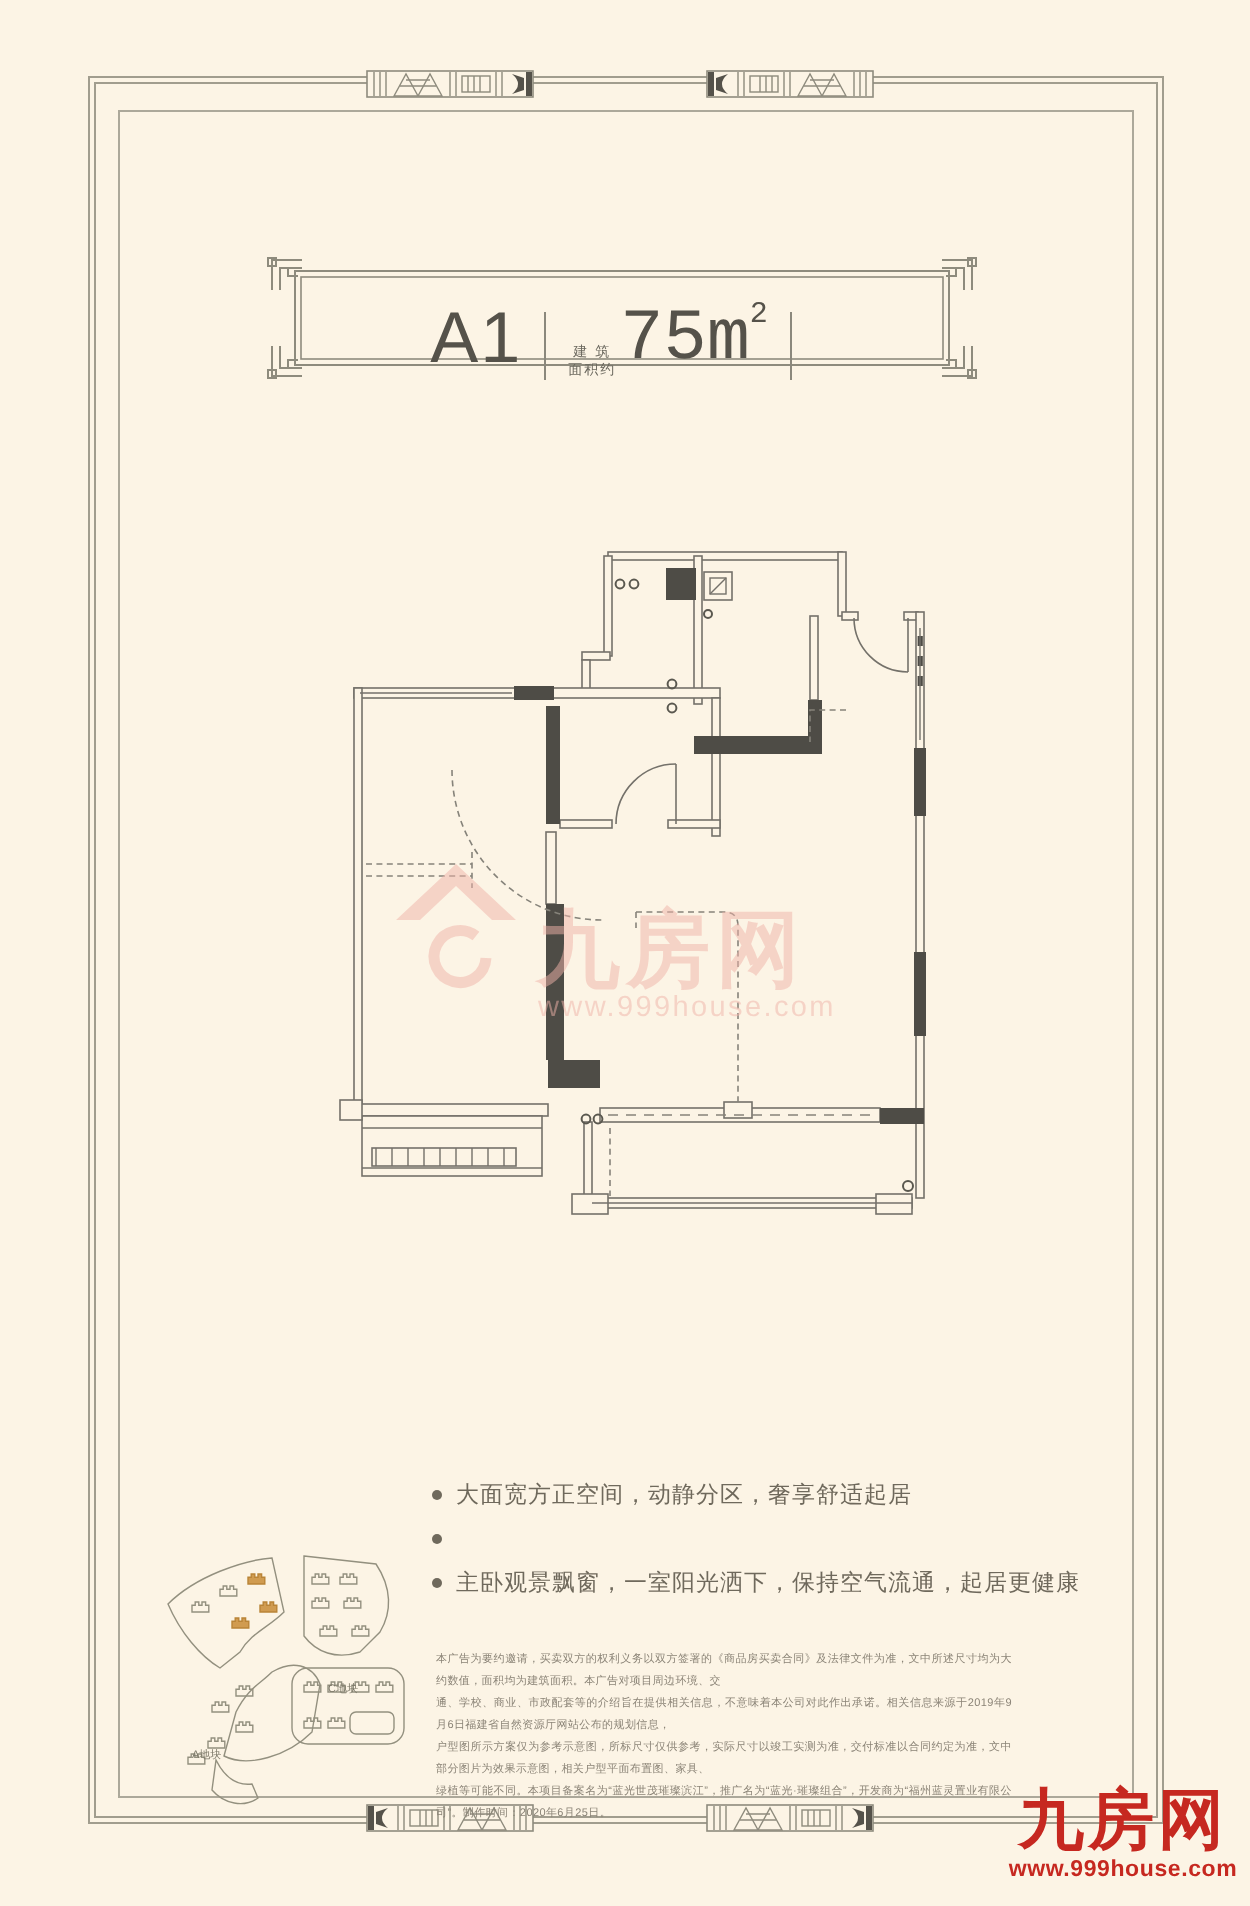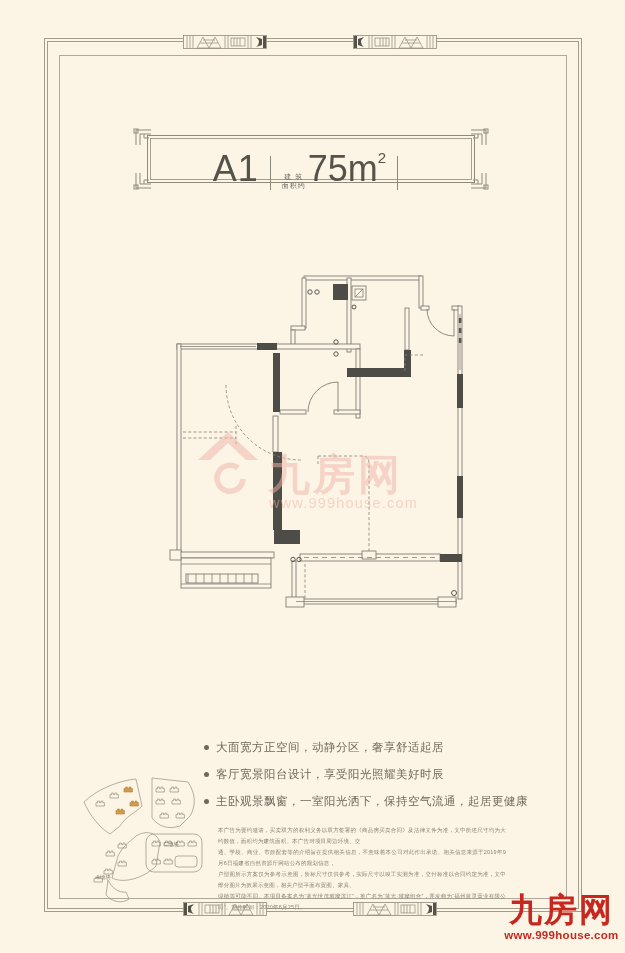--- a/index.html
+++ b/index.html
@@ -18,25 +18,25 @@
   .mir{transform:scaleX(-1);}
   
   .titlebox{left:133px;top:128px;width:356px;height:62px;}
   .title-content{
     position:absolute;left:0;top:0;width:100%;height:100%;
     display:flex;align-items:flex-end;justify-content:center;
   }
   .unit{font-size:36px;letter-spacing:1px;color:#55524a;}
   .tdiv{width:1px;height:34px;background:#8b887c;margin:0 11px;}
   .area-prefix{font-size:7px;line-height:9px;color:#6b685e;letter-spacing:1px;margin-right:2px;text-align:center;}
-  .area-val{font-size:36px;color:#55524a;}
+  .area-val{font-size:36px;color:#55524a;font-family:Liberation Mono, monospace;}
   .area-val sup{font-size:15px;vertical-align:18px;}
   .layout-txt{font-size:25px;letter-spacing:3px;color:#55524a;}
   
-  .highlights{left:204px;top:740px;width:280px;text-align:right;}
+  .highlights{left:216px;top:740px;width:280px;text-align:right;}
   .hl-row{display:flex;align-items:center;margin-bottom:12px;}
   .dot{width:5px;height:5px;border-radius:50%;background:#6f695c;margin-right:7px;flex:none;}
   .hl-txt{font-size:11.5px;letter-spacing:0.5px;color:#6f695c;white-space:nowrap;}
   
   .disclaimer{left:218px;top:825px;width:288px;color:#8b8477;}
   .disclaimer div{font-size:5.5px;line-height:11px;text-align:justify;letter-spacing:0.2px;}
   
   .brand{left:498px;top:892px;width:127px;text-align:center;z-index:5;}
   .brand-name{font-size:33px;font-weight:bold;letter-spacing:2px;line-height:36px;}
   .brand-site{font-size:11.5px;font-weight:bold;letter-spacing:0.3px;line-height:14px;}
@@ -226,21 +226,20 @@
   </g>
 </svg>
 
 <div class="abs highlights">
   <div class="hl-row">
     <span class="dot"></span>
     <span class="hl-txt">大面宽方正空间，动静分区，奢享舒适起居</span>
   </div>
   <div class="hl-row">
     <span class="dot"></span>
-    <span class="hl-txt">客厅宽景阳台设计，享受阳光照耀美好时辰</span>
   </div>
   <div class="hl-row">
     <span class="dot"></span>
     <span class="hl-txt">主卧观景飘窗，一室阳光洒下，保持空气流通，起居更健康</span>
   </div>
 </div>
 
 <svg class="abs" style="left:72px;top:772px;" width="145" height="145" viewBox="0 0 145 145">
   <defs>
     <path id="bld" d="M0,6 V2.6 H1.6 V1 H3.4 V2.6 H5 V1 H6.8 V2.6 H8.4 V6 Z"></path>

